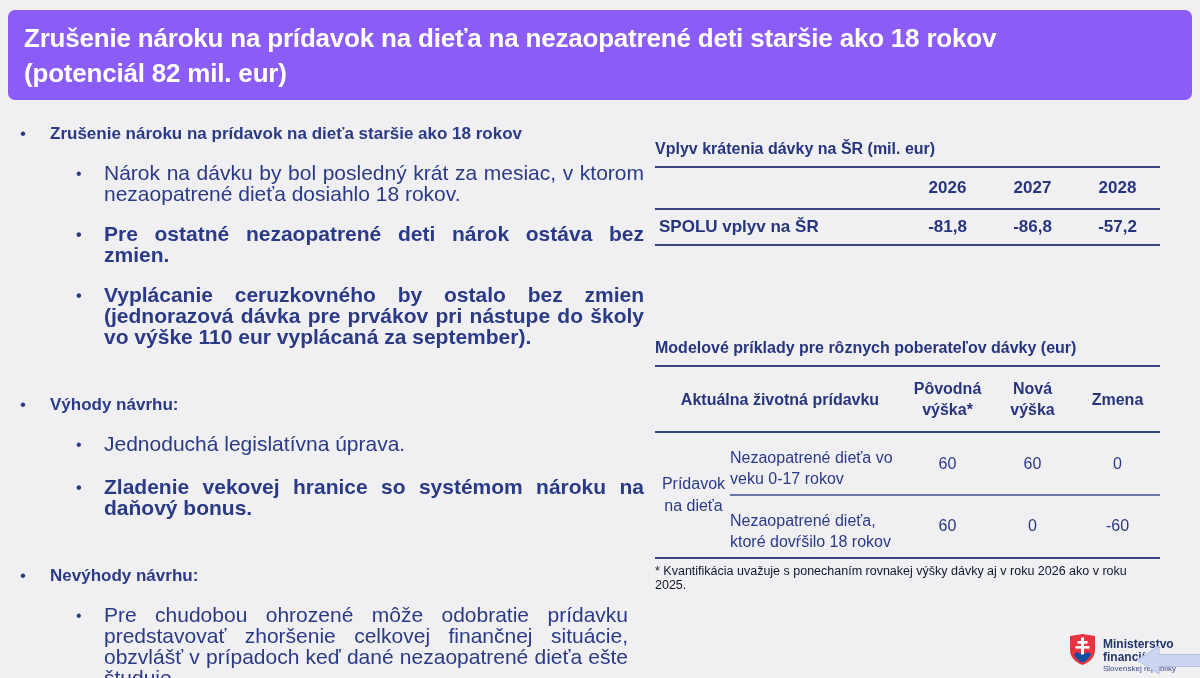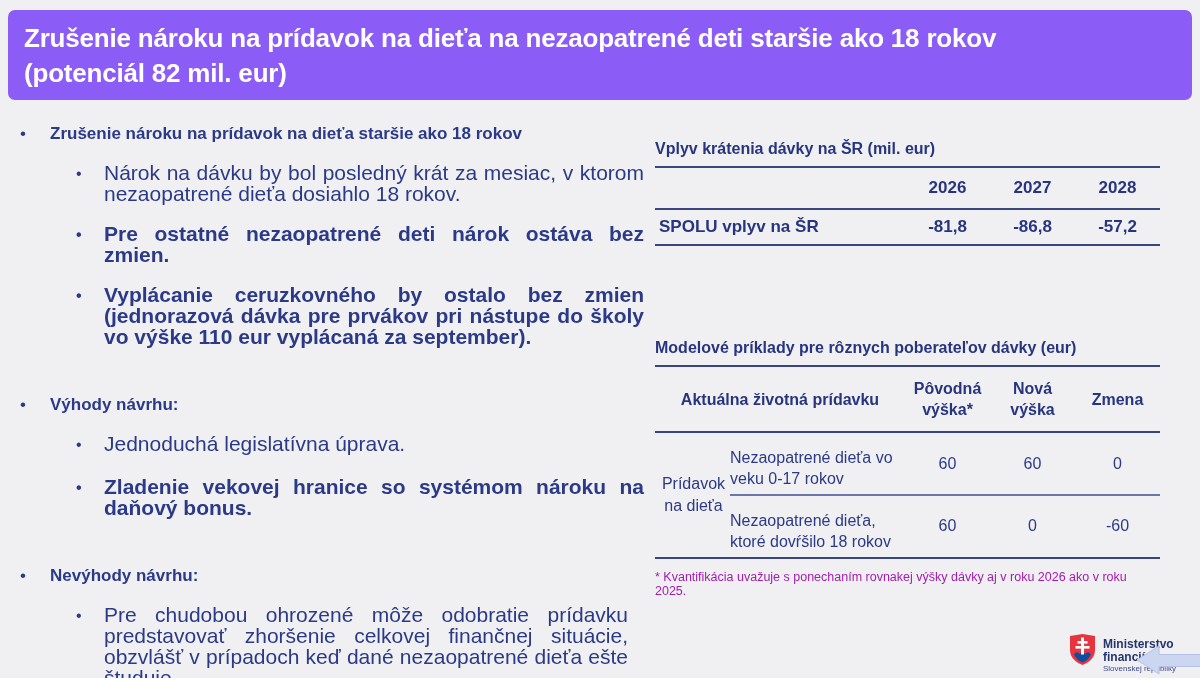--- a/index.html
+++ b/index.html
@@ -45,21 +45,21 @@
   .t2-head{display:grid;grid-template-columns:250px 85px 85px 85px;align-items:center;min-height:64px;}
   .t2-head .hcell{font-size:16px;font-weight:bold;text-align:center;color:#27357e;line-height:21px;}
   .t2-body{display:grid;grid-template-columns:75px 175px 85px 85px 85px;
            grid-template-rows:auto 1.5px auto;align-items:center;}
   .grp{grid-column:1;grid-row:1/4;font-size:16px;line-height:22px;align-self:center;padding-left:2px;text-align:center;}
   .sit{font-size:16px;line-height:21px;padding:14px 6px 5px 0;}
   .num{font-size:16px;text-align:center;}
   .r1{grid-row:1;}
   .r2{grid-row:3;}
   .row-div{grid-row:2;grid-column:2/-1;height:1.5px;background:#6b77a8;}
-  .footnote{font-size:12.5px;color:#a21caf;margin-top:11px;}
+  .footnote{font-size:12.5px;color:#0f172a;margin-top:5px;}
   
   .ministry{position:absolute;left:1070px;top:634px;display:flex;align-items:flex-start;}
   .emblem{width:25px;height:31px;flex:0 0 25px;}
   .ministry-text{margin-left:8px;padding-top:4px;}
   .ministry-name{font-size:12px;font-weight:bold;color:#23356e;line-height:13px;}
   .ministry-sub{font-size:8px;color:#3a4a8a;line-height:9px;}
   
   .nav-arrow{position:absolute;left:1136px;top:645px;width:80px;height:31px;}
 </style>
 </head>

